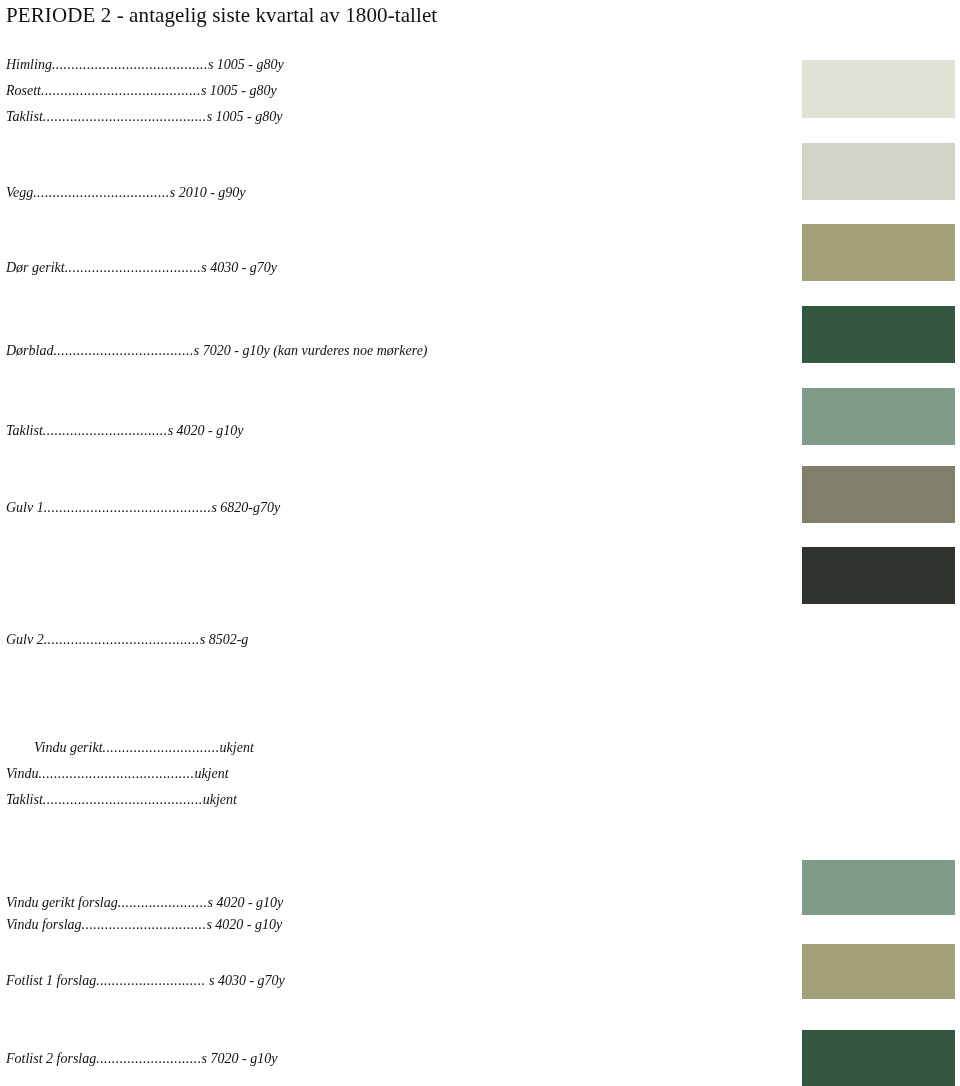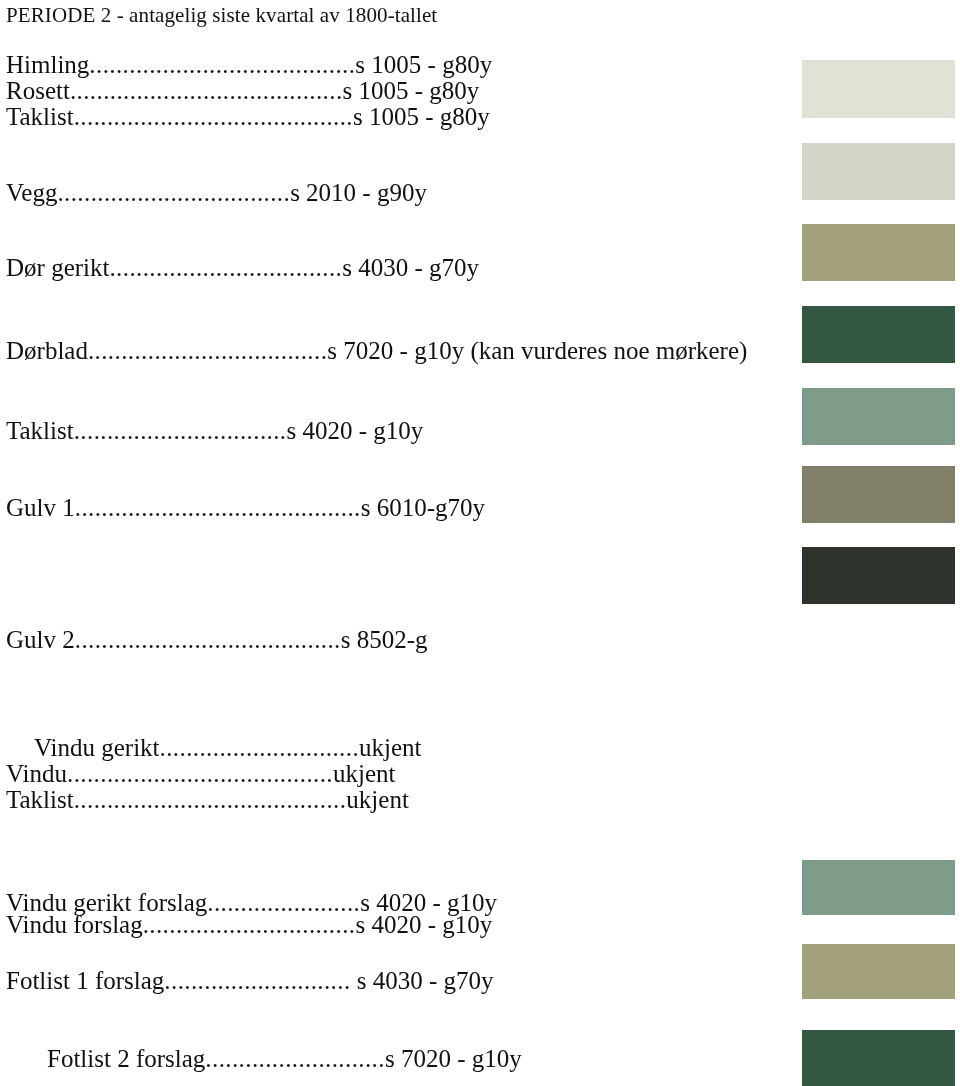--- a/index.html
+++ b/index.html
@@ -38,23 +38,24 @@
     top: 2px;
     font-size: 21px;
     line-height: 26px;
     letter-spacing: 0.1px;
     white-space: nowrap;
   }
 
   .spec-line {
     position: absolute;
     left: 6px;
-    font-size: 25px;
+    font-size: 14px;
     line-height: 26px;
     white-space: nowrap;
+    font-style: italic;
   }
   .spec-line .label     { }
   .spec-line .leader    { letter-spacing: 0.4px; }
   .spec-line .value     { }
   .spec-line .note      { }
 
   
   .swatch {
     position: absolute;
     left: 802px;
@@ -70,29 +71,29 @@
     <div class="doc-title">PERIODE 2 - antagelig siste kvartal av 1800-tallet</div>
 
     <div id="spec-lines-host">
         <div class="spec-line" style="top: 52px;"><span class="label">Himling</span><span class="leader">........................................</span><span class="value">s 1005 - g80y</span></div>
         <div class="spec-line" style="top: 78px;"><span class="label">Rosett</span><span class="leader">.........................................</span><span class="value">s 1005 - g80y</span></div>
         <div class="spec-line" style="top: 104px;"><span class="label">Taklist</span><span class="leader">..........................................</span><span class="value">s 1005 - g80y</span></div>
         <div class="spec-line" style="top: 180px;"><span class="label">Vegg</span><span class="leader">...................................</span><span class="value">s  2010 - g90y</span></div>
         <div class="spec-line" style="top: 255px;"><span class="label">Dør gerikt</span><span class="leader">...................................</span><span class="value">s 4030 - g70y</span></div>
         <div class="spec-line" style="top: 338px;"><span class="label">Dørblad</span><span class="leader">....................................</span><span class="value">s  7020 - g10y</span><span class="note"> (kan vurderes noe mørkere)</span></div>
         <div class="spec-line" style="top: 418px;"><span class="label">Taklist</span><span class="leader">................................</span><span class="value">s  4020 - g10y</span></div>
-        <div class="spec-line" style="top: 495px;"><span class="label">Gulv 1</span><span class="leader">...........................................</span><span class="value">s 6010-g70y</span></div>
+        <div class="spec-line" style="top: 495px;"><span class="label">Gulv 1</span><span class="leader">...........................................</span><span class="value">s 6820-g70y</span></div>
         <div class="spec-line" style="top: 593px; margin-top: 34px;"><span class="label">Gulv 2</span><span class="leader">........................................</span><span class="value">s 8502-g</span></div>
         <div class="spec-line" style="top: 735px; margin-left: 28px;"><span class="label">Vindu gerikt</span><span class="leader">..............................</span><span class="value">ukjent</span></div>
         <div class="spec-line" style="top: 761px;"><span class="label">Vindu</span><span class="leader">........................................</span><span class="value">ukjent</span></div>
         <div class="spec-line" style="top: 787px;"><span class="label">Taklist</span><span class="leader">.........................................</span><span class="value">ukjent</span></div>
         <div class="spec-line" style="top: 912px;"><span class="label">Vindu forslag</span><span class="leader">................................</span><span class="value">s  4020 - g10y</span></div>
         <div class="spec-line" style="top: 890px;"><span class="label">Vindu gerikt forslag</span><span class="leader">.......................</span><span class="value">s  4020 - g10y</span></div>
         <div class="spec-line" style="top: 968px;"><span class="label">Fotlist 1 forslag</span><span class="leader">............................</span><span class="value"> s 4030 - g70y</span></div>
-        <div class="spec-line" style="top: 1046px; margin-left: 41px;"><span class="label">Fotlist 2 forslag</span><span class="leader">...........................</span><span class="value">s  7020 - g10y</span></div>
+        <div class="spec-line" style="top: 1046px;"><span class="label">Fotlist 2 forslag</span><span class="leader">...........................</span><span class="value">s  7020 - g10y</span></div>
       </div>
   </div>
 
   <div id="swatch-host">
       <div class="swatch" style="top: 60px; height: 58px; background: rgb(225, 225, 214);"></div>
       <div class="swatch" style="top: 143px; height: 57px; background: rgb(212, 211, 199);"></div>
       <div class="swatch" style="top: 224px; height: 57px; background: rgb(163, 161, 123);"></div>
       <div class="swatch" style="top: 306px; height: 57px; background: rgb(52, 87, 66);"></div>
       <div class="swatch" style="top: 388px; height: 57px; background: rgb(127, 156, 138);"></div>
       <div class="swatch" style="top: 466px; height: 57px; background: rgb(129, 127, 105);"></div>

